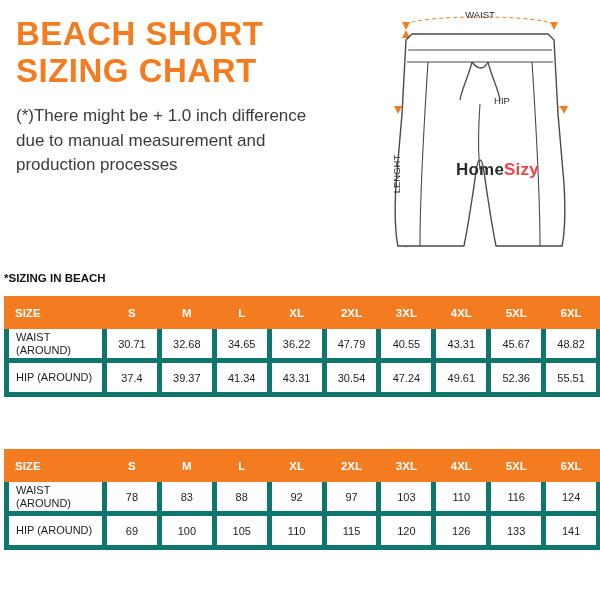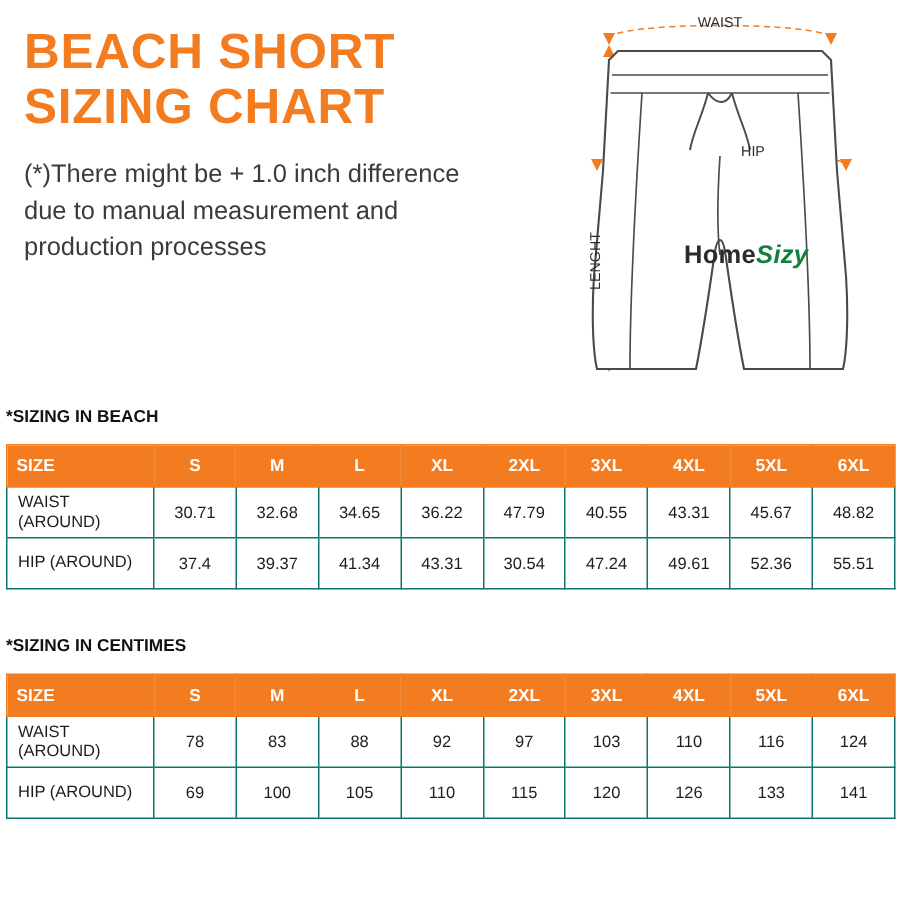--- a/index.html
+++ b/index.html
@@ -58,21 +58,21 @@
   }
   .brand {
     position: absolute;
     left: 456px;
     top: 160px;
     font-size: 17px;
     font-weight: bold;
     letter-spacing: 0.2px;
   }
   .brand .home { color: #2b2b2b; }
-  .brand .sizy { color: #15803d; font-style: italic; }
+  .brand .sizy { color: #ef4444; }
 
   
   .section-caption {
     position: absolute;
     left: 4px;
     font-size: 11.5px;
     font-weight: bold;
     color: #111;
   }
   #cap-inches { top: 272px; }
@@ -85,21 +85,21 @@
     width: 592px;
     border-collapse: collapse;
     table-layout: fixed;
     font-size: 11px;
     color: #1d1d1d;
   }
   #table-inches { top: 296px; }
   #table-cm { top: 449px; }
 
   table.chart th, table.chart td {
-    border: 1px solid #0f766e;
+    border: 5px solid #0f766e;
     height: 28px;
     text-align: center;
     vertical-align: middle;
     font-weight: normal;
     padding: 0 2px;
   }
   table.chart thead th {
     background: #F47C20;
     color: #ffffff;
     font-weight: bold;
@@ -233,21 +233,20 @@
         <td>43.31</td>
         <td>30.54</td>
         <td>47.24</td>
         <td>49.61</td>
         <td>52.36</td>
         <td>55.51</td>
       </tr>
     </tbody>
   </table>
 
-  <div class="section-caption" id="cap-cm">*SIZING IN CENTIMES</div>
 
   <table class="chart" id="table-cm">
     <colgroup>
       <col class="c-label">
         <col class="c-val">
         <col class="c-val">
         <col class="c-val">
         <col class="c-val">
         <col class="c-val">
         <col class="c-val">

